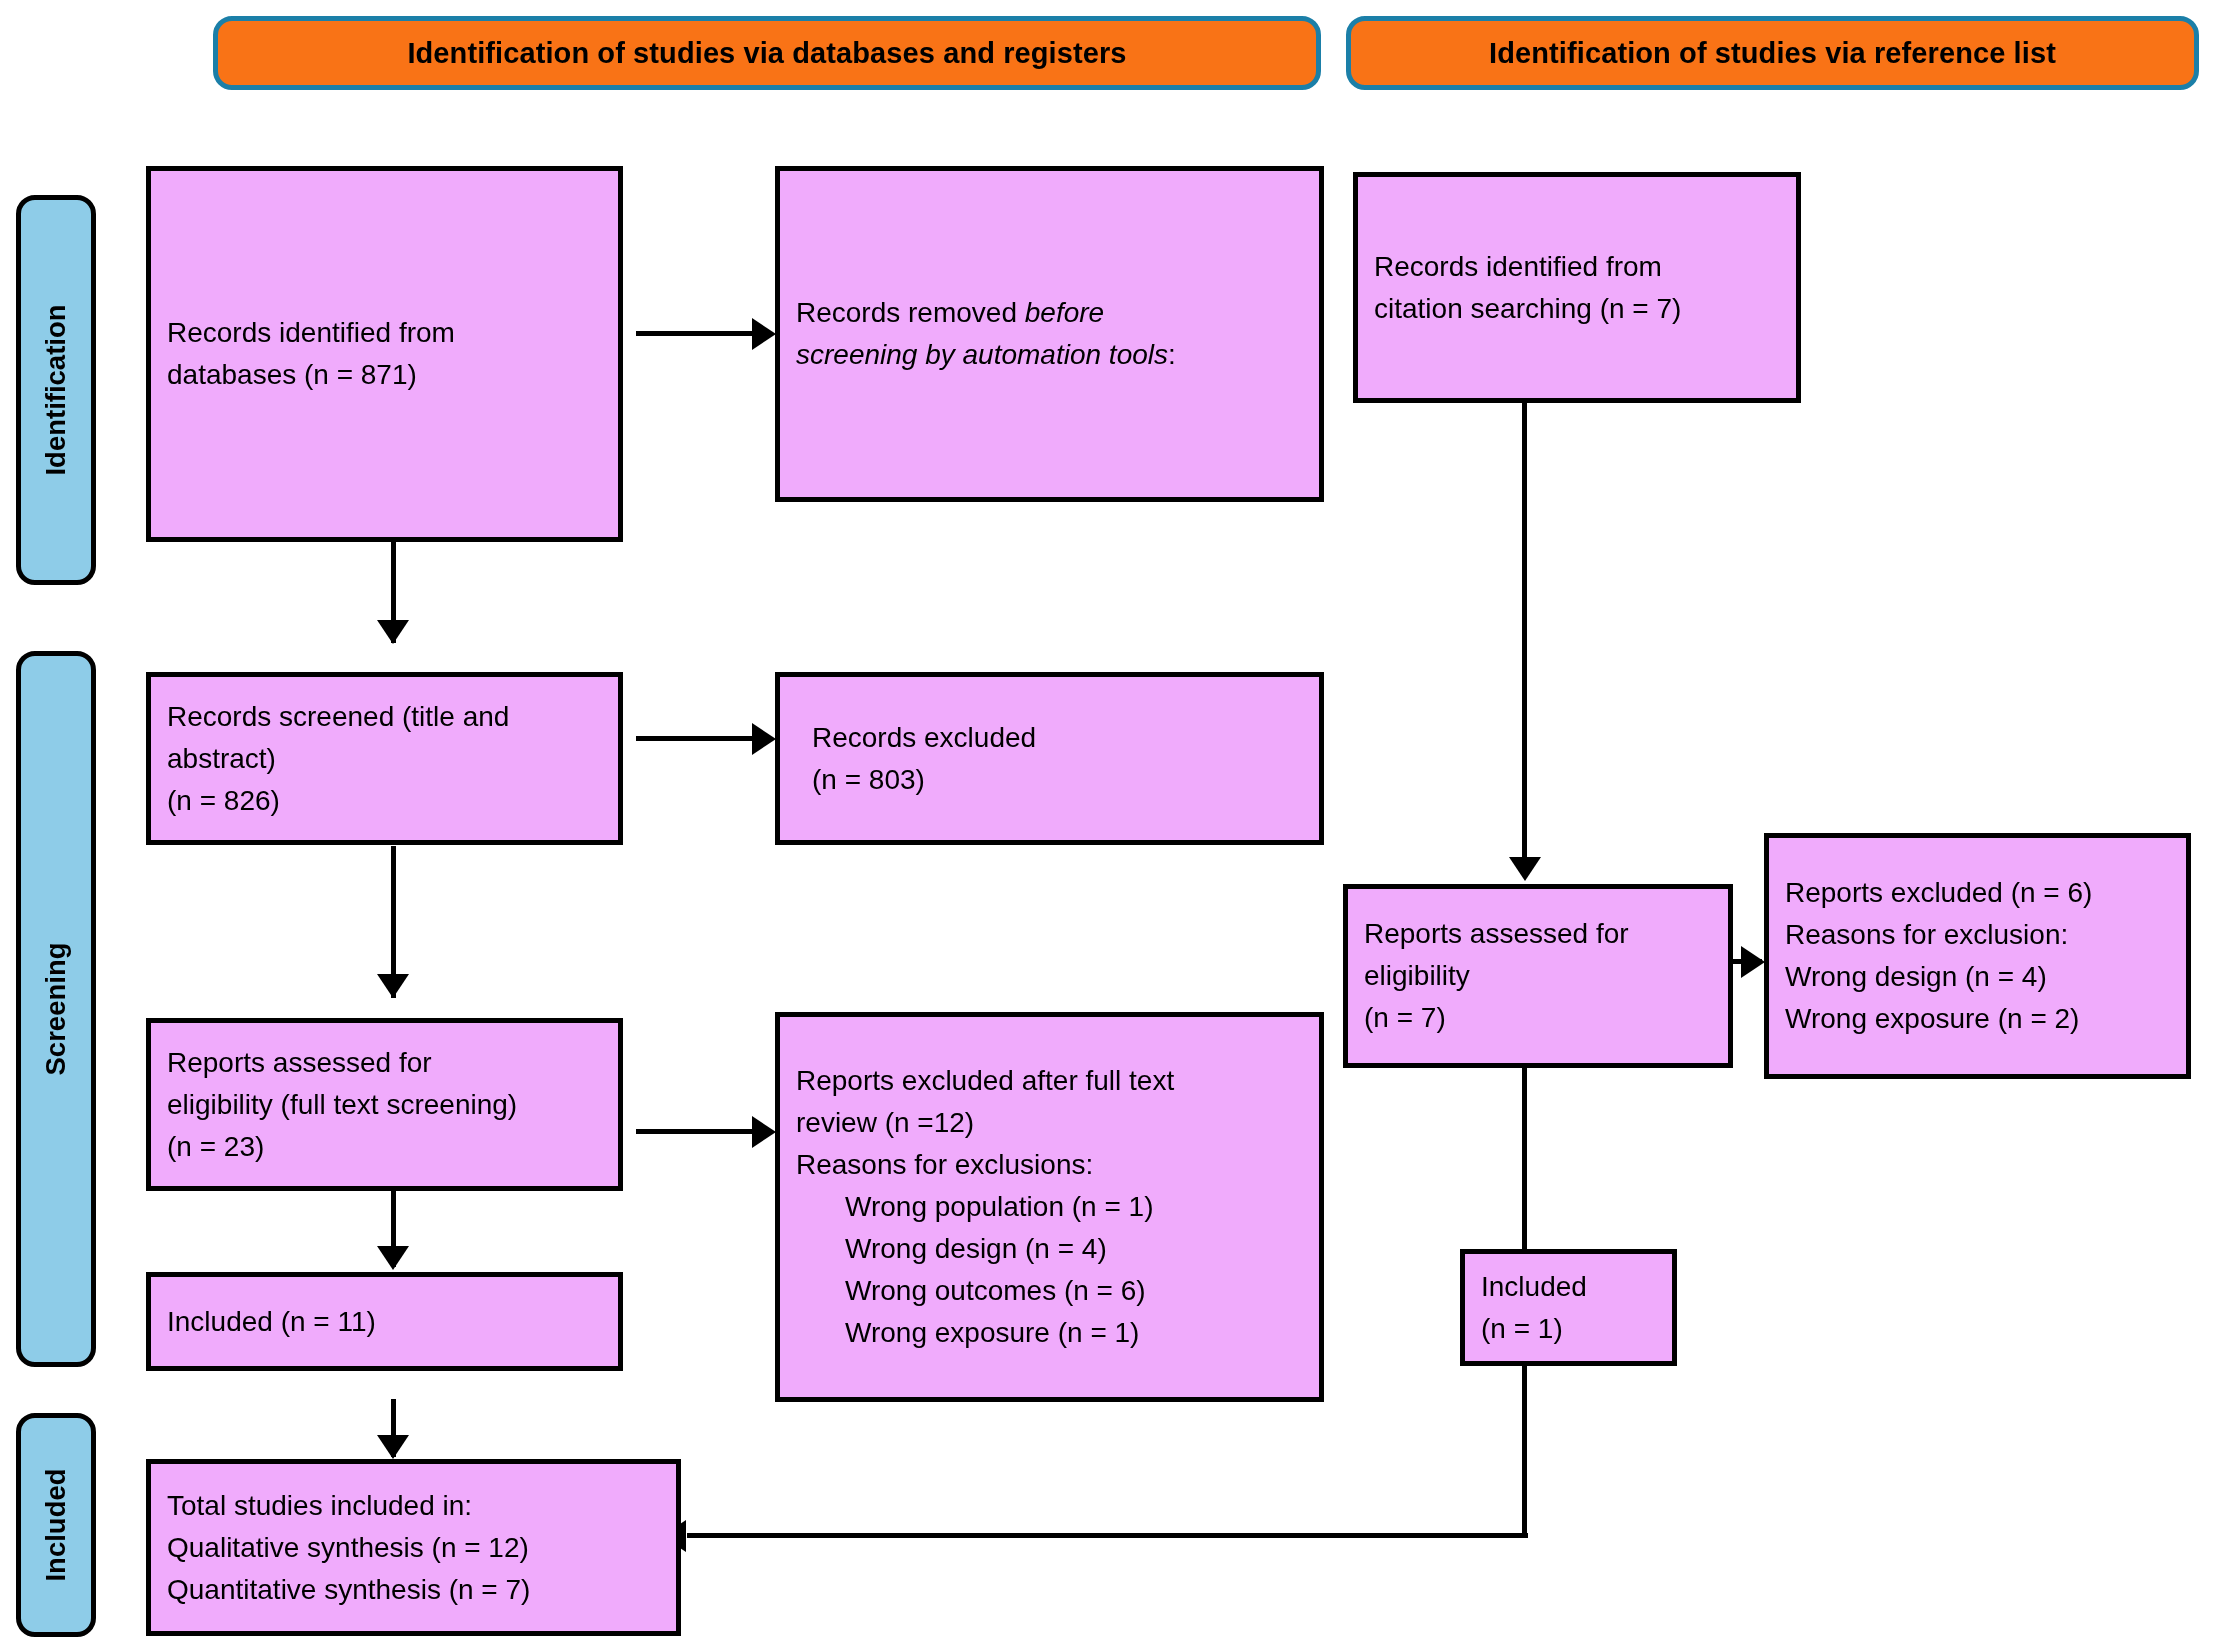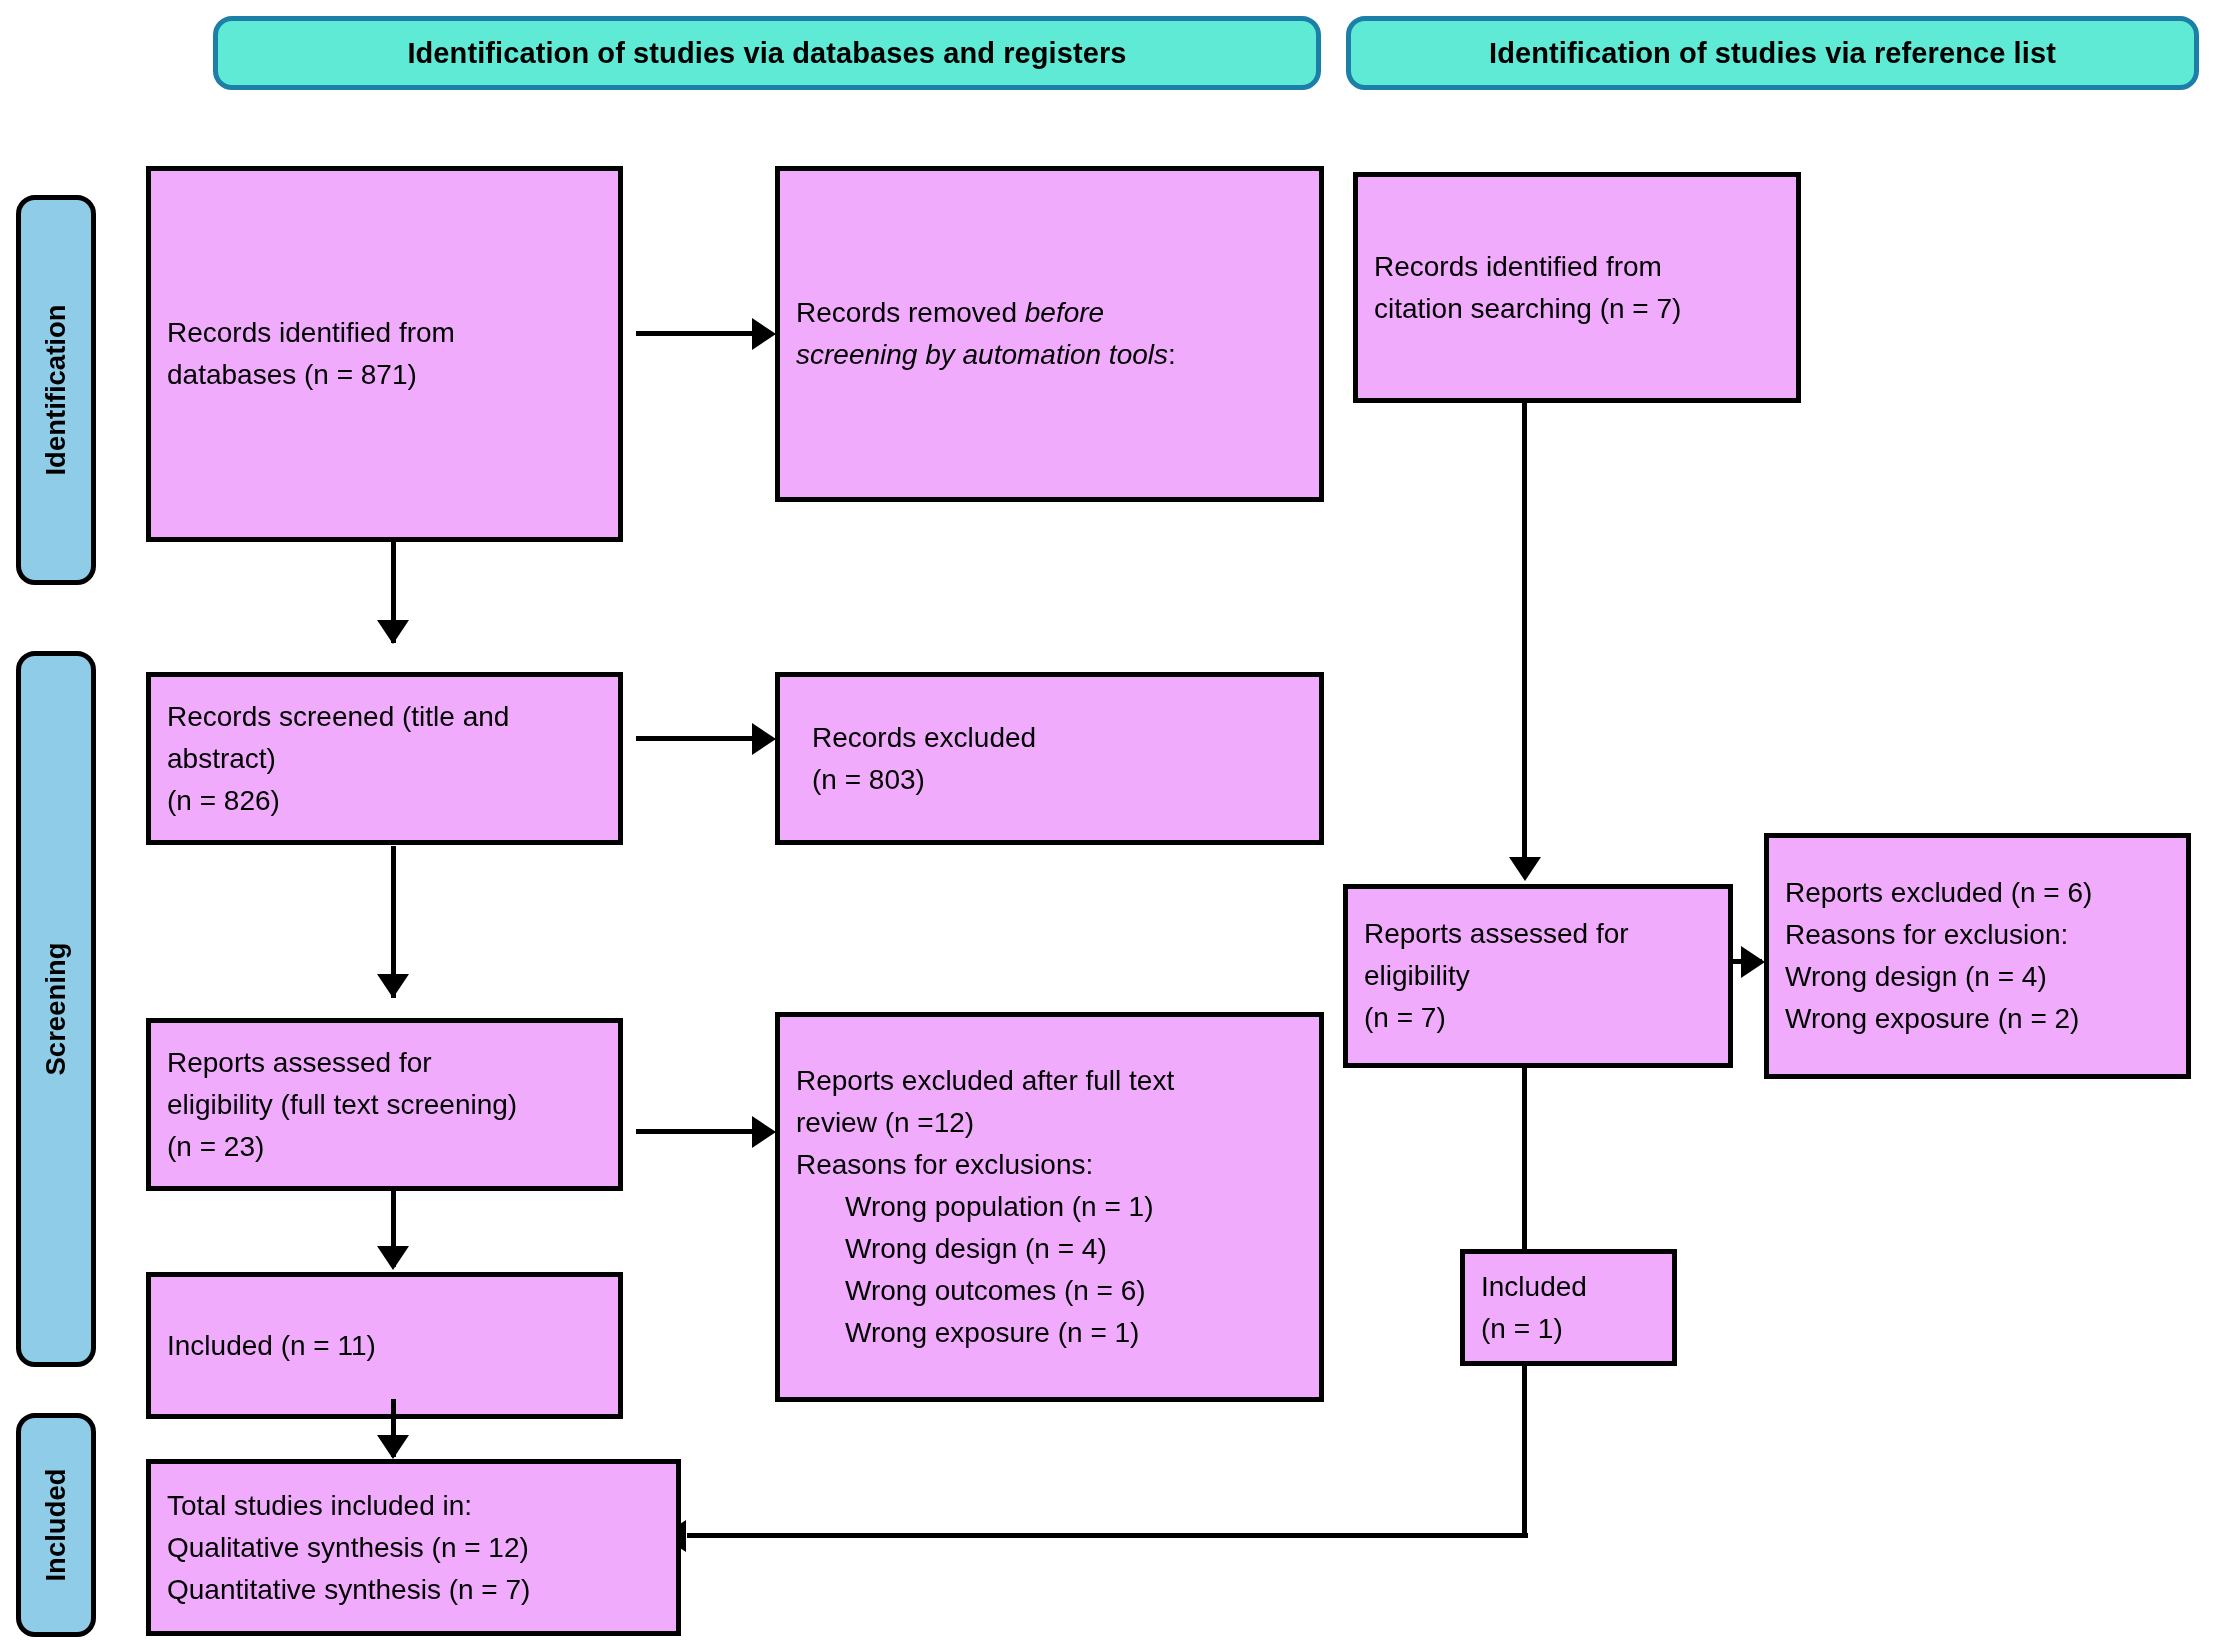--- a/index.html
+++ b/index.html
@@ -2,21 +2,21 @@
 <html style="font-size:11.6px"><head>
 <meta charset="utf-8">
 <style>
   html,body{margin:0;padding:0;background:#ffffff;}
   body{width:2216px;height:1652px;position:relative;overflow:hidden;
        font-family:"Liberation Sans","DejaVu Sans",sans-serif;color:#000;}
 
   .canvas{position:absolute;left:0;top:0;width:2216px;height:1652px;}
 
   
-  .banner{position:absolute;background:#5eead4;border:5px solid #1B7FA8;
+  .banner{position:absolute;background:#f97316;border:5px solid #1B7FA8;
           border-radius:19px;display:flex;align-items:center;justify-content:center;
           box-sizing:border-box;}
   .banner span{font-size:29px;font-weight:bold;letter-spacing:0.1px;color:#000;
                white-space:nowrap;}
 
   
   .stage{position:absolute;background:#8ECCE8;border:5.8px solid #000;
          border-radius:19px;box-sizing:border-box;
          display:flex;align-items:center;justify-content:center;}
   .stage span{font-size:27.5px;font-weight:bold;color:#000;white-space:nowrap;
@@ -135,21 +135,21 @@
       <div class="ln ind">Wrong population (n = 1)</div>
       <div class="ln ind">Wrong design (n = 4)</div>
       <div class="ln ind">Wrong outcomes (n = 6)</div>
       <div class="ln ind">Wrong exposure (n = 1)</div>
     </div>
   </div>
 
   <div class="vline" style="left:391px;top:1191px;height:76px;"></div>
   <div class="arrow-d" style="left:377px;top:1246px;"></div>
 
-  <div class="box" style="left:146px;top:1272px;width:477px;height:147px;">
+  <div class="box" style="left:146px;top:1272px;width:477px;height:99px;">
     <div class="lines">
       <div class="ln">Included (n = 11)</div>
     </div>
   </div>
 
   <div class="vline" style="left:391px;top:1399px;height:58px;"></div>
   <div class="arrow-d" style="left:377px;top:1435px;"></div>
 
   <div class="box" style="left:1343px;top:884px;width:390px;height:184px;">
     <div class="lines">

